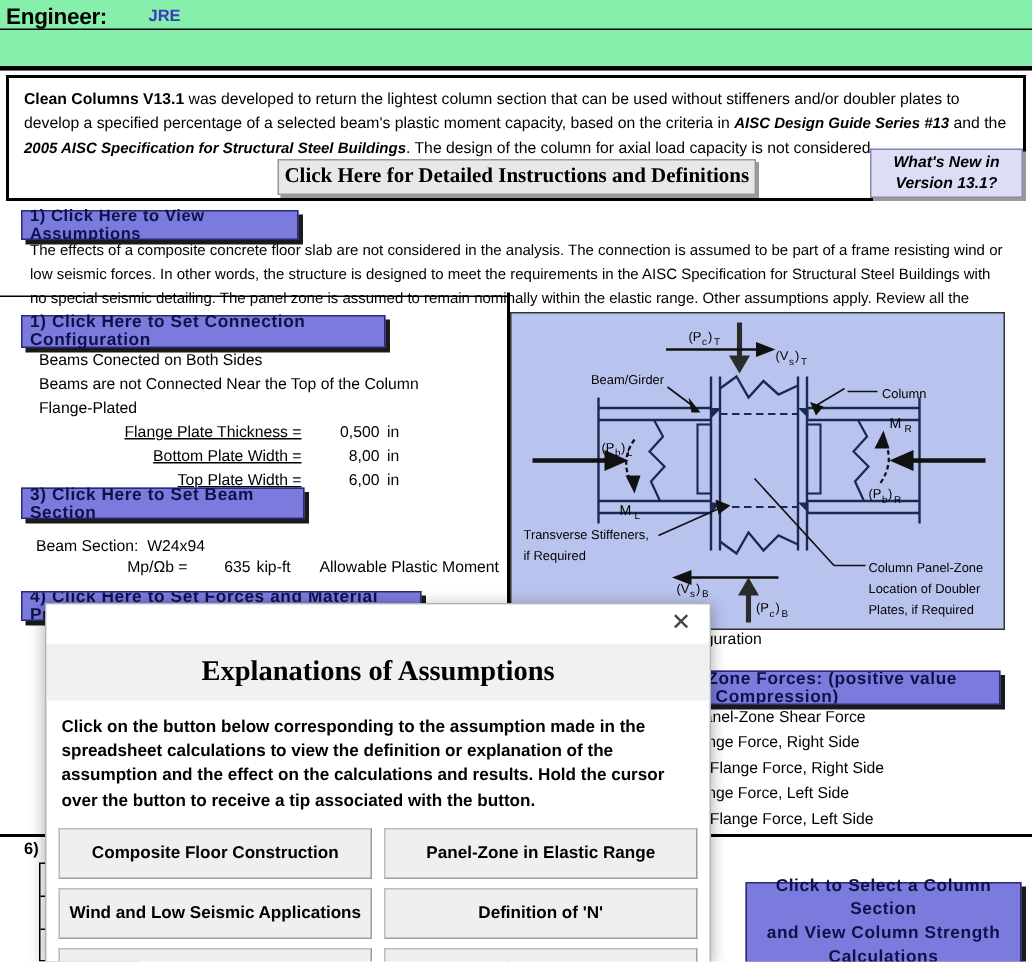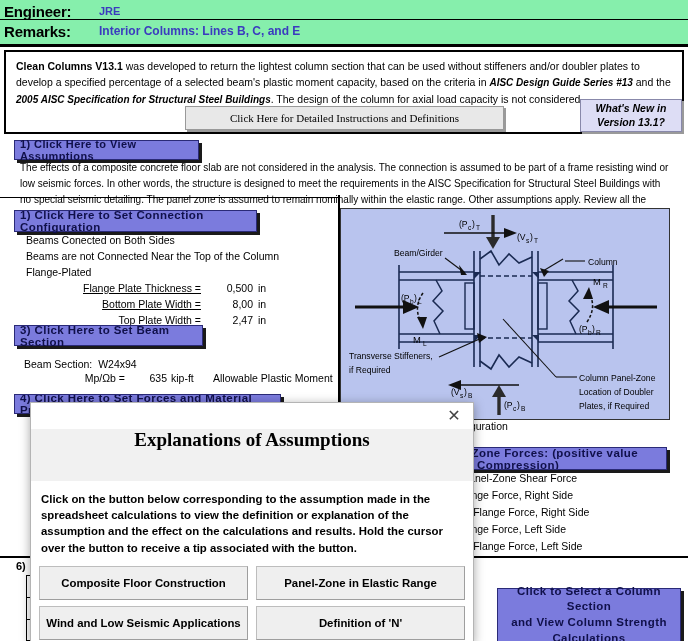--- a/index.html
+++ b/index.html
@@ -24,21 +24,21 @@
 
   
   .intro{position:absolute;left:4px;top:50px;width:680px;height:84px;
          border:2px solid #000;background:#fff;box-sizing:border-box;}
   .intro p{margin:0;padding:6px 8px 0 10px;line-height:1.55;font-size:10.5px;}
   .bold{font-weight:bold;}
   .ital{font-style:italic;font-weight:bold;font-size:10px;}
 
   .instr-btn{position:absolute;left:185px;top:106px;width:317px;height:22px;
       background:#e8e8e8;border:1px solid #999;box-shadow:2px 2px 0 #9a9a9a;
-      font-family:"Liberation Serif", serif;font-weight:normal;font-size:11px;
+      font-family:"Liberation Serif", serif;font-weight:bold;font-size:14px;
       display:flex;align-items:center;justify-content:center;cursor:pointer;}
   .whats-new{position:absolute;left:580px;top:99px;width:100px;height:31px;
       background:#ddddf5;border:1px solid #8888aa;box-shadow:2px 2px 0 #9a9a9a;
       font-style:italic;font-weight:bold;font-size:10.5px;line-height:1.3;
       display:flex;flex-direction:column;align-items:center;justify-content:center;cursor:pointer;}
 
   
   .bbtn{position:absolute;background:#7b7bdd;border:1px solid #2a2a77;
         box-shadow:3px 3px 0 #1a1a1a;color:#10104a;font-weight:bold;
         display:flex;align-items:center;cursor:pointer;letter-spacing:0.4px;}
@@ -98,21 +98,21 @@
   .topline{position:absolute;left:0;top:197px;width:338px;border-top:1px solid #000;}
 
   
   .modal{position:absolute;left:30px;top:402px;width:442px;height:239px;
          background:#ffffff;border:1px solid #b4b4b4;
          box-shadow:0 2px 10px rgba(0,0,0,.35);overflow:hidden;}
   .modal-top{height:26px;background:#ffffff;position:relative;}
   .modal-close{position:absolute;right:10px;top:4px;width:18px;height:18px;
       display:flex;align-items:center;justify-content:center;
       font-size:16px;color:#444;cursor:pointer;line-height:1;}
-  .modal-titlebar{height:52px;background:#f1f1f1;display:flex;align-items:flex-start;
+  .modal-titlebar{height:38px;background:#f1f1f1;display:flex;align-items:center;
       justify-content:center;}
   .modal-title{font-family:"Liberation Serif",serif;font-weight:bold;font-size:19px;color:#000;}
   .modal-body{padding:10px 10px 0 10px;}
   .modal-text{font-weight:bold;font-size:11.4px;line-height:1.42;color:#000;}
   .btn-grid{display:flex;flex-wrap:wrap;gap:6px 8px;padding:10px 8px 8px 8px;}
   .mbtn{width:209px;height:34px;background:#efefef;border:1px solid #bdbdbd;
         border-bottom-color:#9e9e9e;border-right-color:#9e9e9e;
         display:flex;align-items:center;justify-content:center;
         font-weight:bold;font-size:11.4px;color:#000;cursor:pointer;box-sizing:border-box;}
 </style>
@@ -120,24 +120,20 @@
 <body>
 
 <div class="sheet">
 
   <div class="hdr">
     <div class="hdr-row r1">
       <div class="hdr-label">Engineer:</div>
       <div class="hdr-val">JRE</div>
     </div>
     <div class="hdr-sep"></div>
-    <div class="hdr-row r2">
-      <div class="hdr-label">Remarks:</div>
-      <div class="hdr-val big">Interior Columns: Lines B, C, and E</div>
-    </div>
   </div>
 
   <div class="intro">
     <p>
       <span class="bold">Clean Columns V13.1</span><span> was developed to return the lightest column section that can be used without stiffeners and/or doubler plates to develop a specified percentage of a selected beam's plastic moment capacity, based on the criteria in </span><span class="ital">AISC Design Guide Series #13</span><span> and the </span><span class="ital">2005 AISC Specification for Structural Steel Buildings</span><span>. The design of the column for axial load capacity is not considered.</span>
     </p>
   </div>
   <div class="instr-btn">Click Here for Detailed Instructions and Definitions</div>
   <div class="whats-new">
     <span>What's New in</span>
@@ -159,21 +155,21 @@
       <span class="v">0,500</span>
       <span class="u">in</span>
     </div>
     <div class="kv">
       <span class="k">Bottom Plate Width =</span>
       <span class="v">8,00</span>
       <span class="u">in</span>
     </div>
     <div class="kv">
       <span class="k">Top Plate Width =</span>
-      <span class="v">2,47</span>
+      <span class="v">6,00</span>
       <span class="u">in</span>
     </div>
   </div>
 
   <div class="bbtn s3">3) Click Here to Set Beam Section</div>
   <div class="s3a">
     <span>Beam Section:</span>&nbsp;
     <span>W24x94</span>
   </div>
   <div class="s3b">

